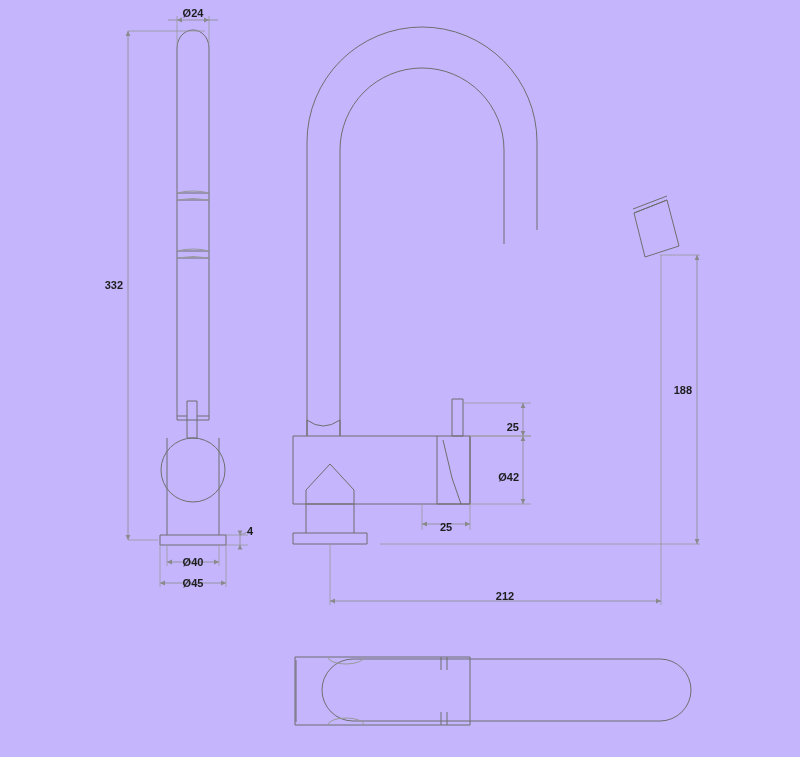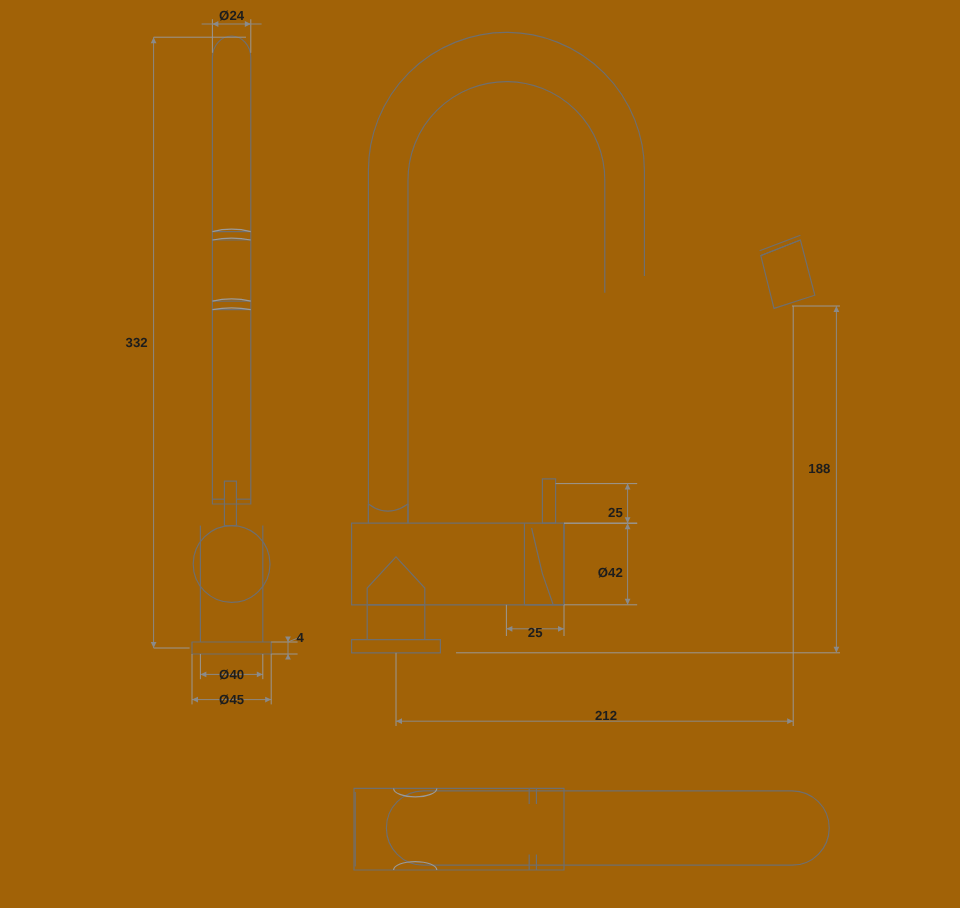--- a/index.html
+++ b/index.html
@@ -11,21 +11,21 @@
   body {
     width: 800px;
     height: 757px;
     overflow: hidden;
     font-family: "Liberation Sans", sans-serif;
   }
   #drawing-root {
     position: relative;
     width: 800px;
     height: 757px;
-    background: #a16207;
+    background: #c4b5fd;
   }
   svg#drawing {
     display: block;
     width: 800px;
     height: 757px;
   }
   .obj {
     fill: none;
     stroke: #6f6f6f;
     stroke-width: 1;

